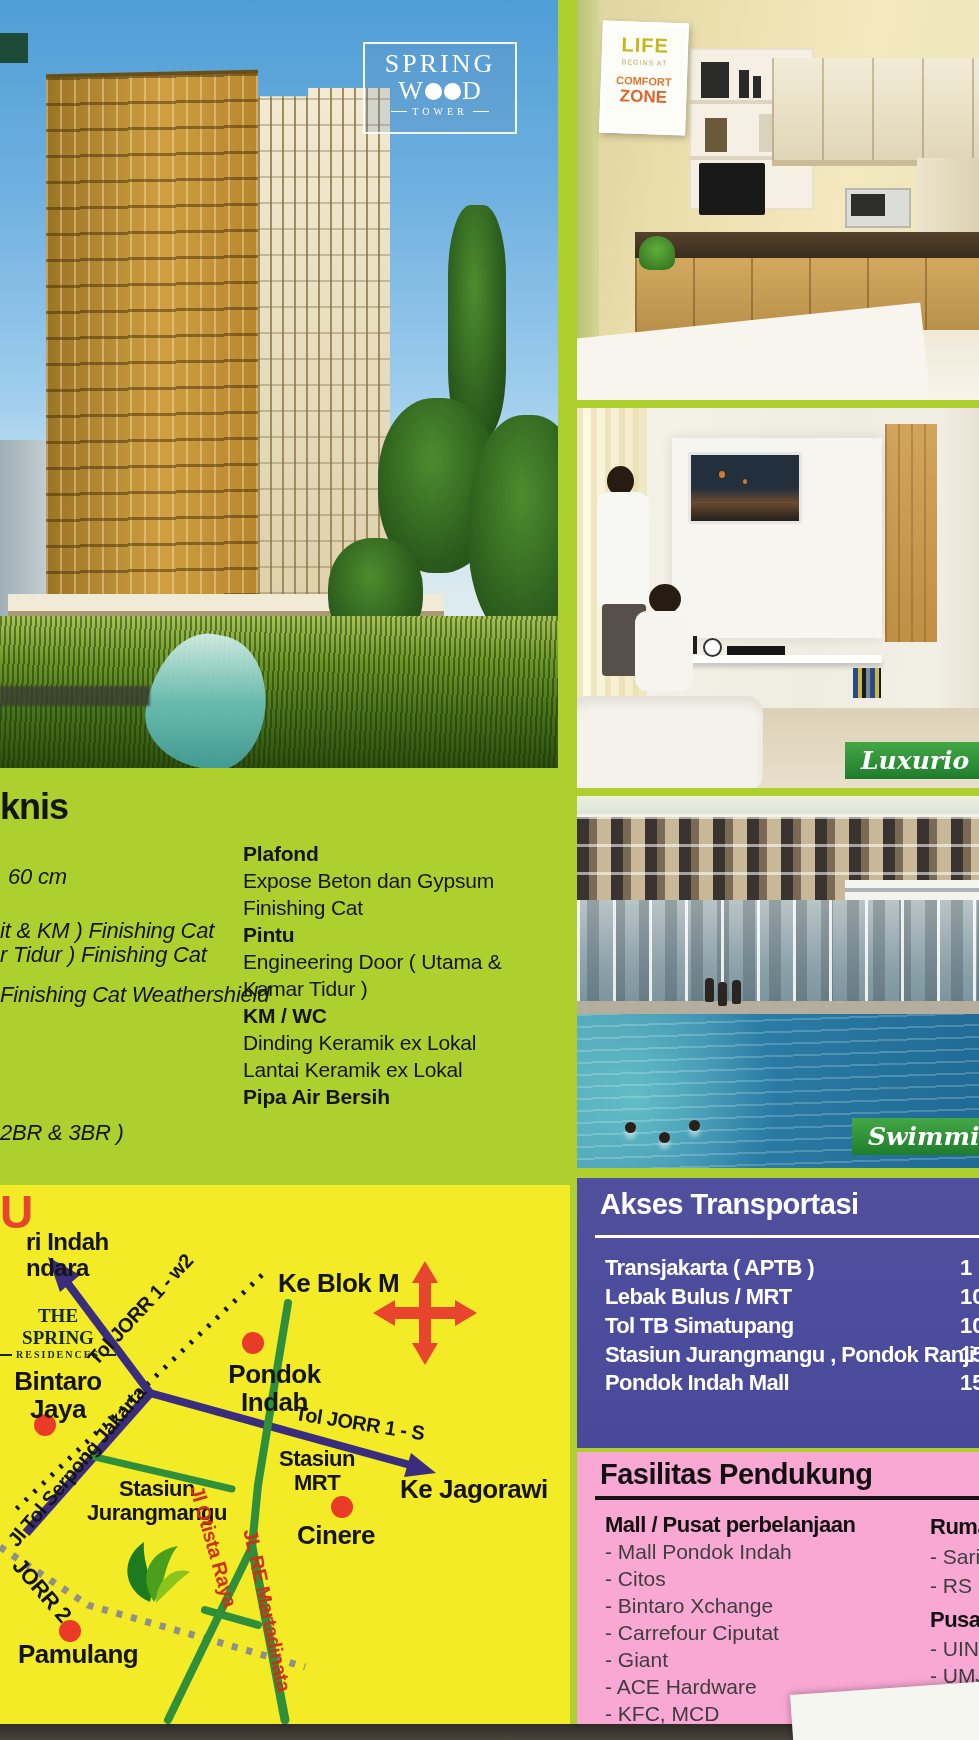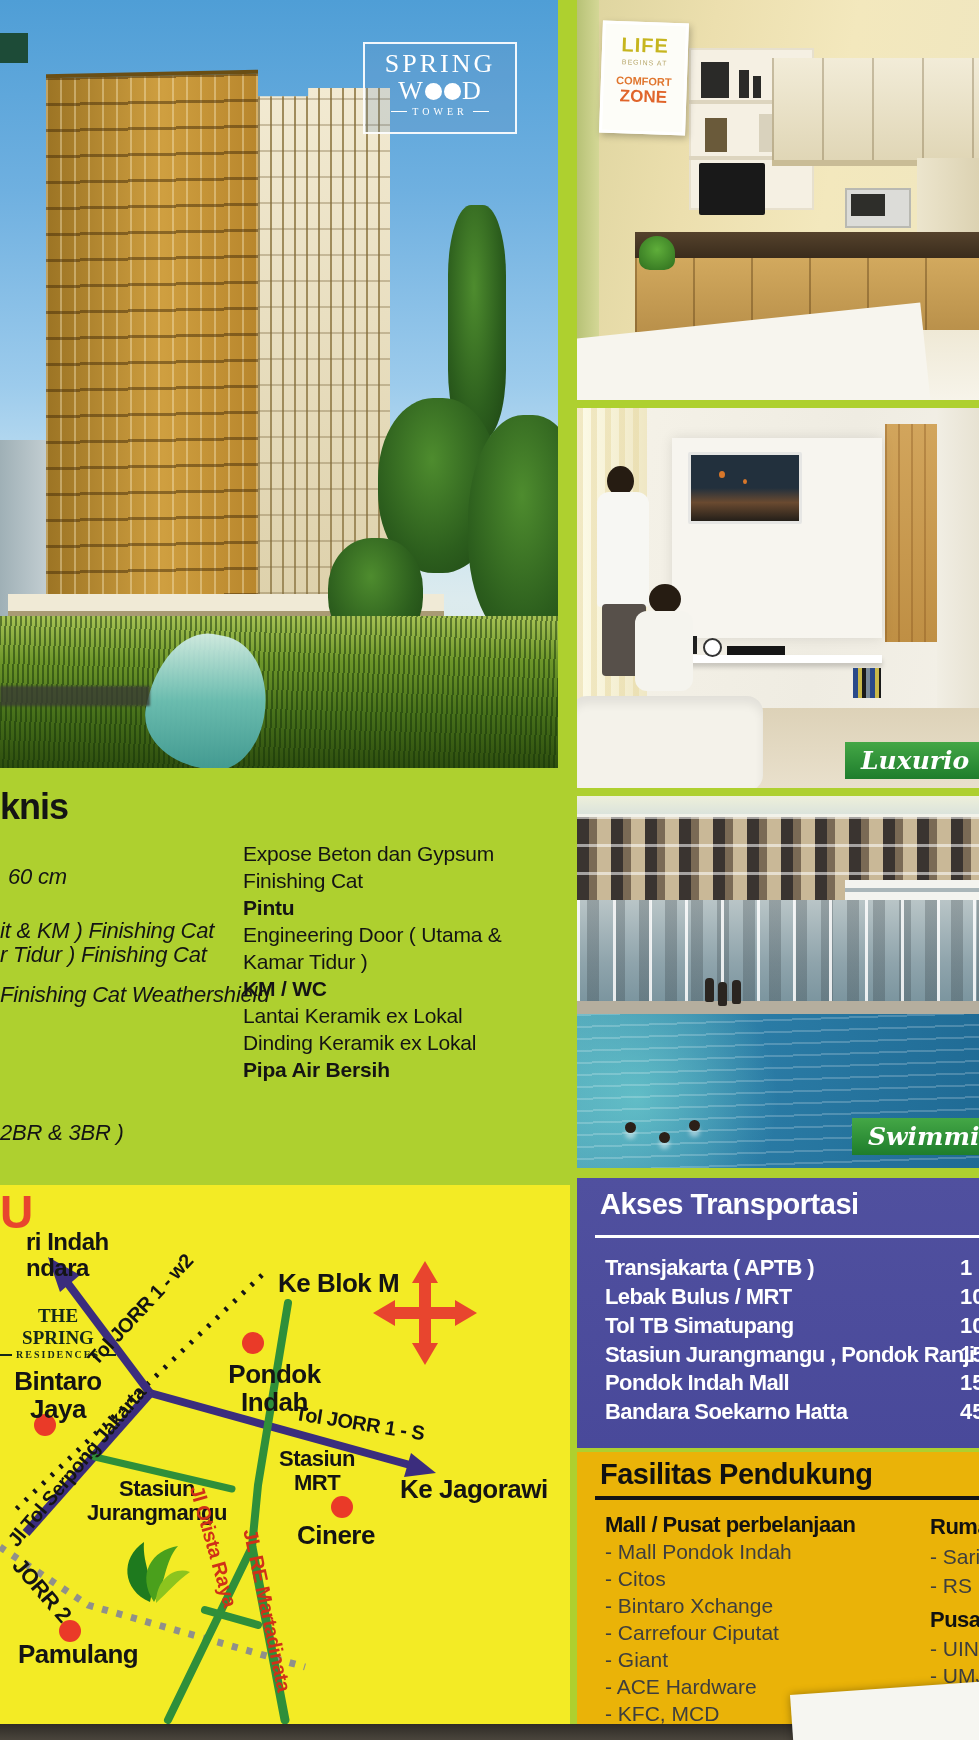--- a/index.html
+++ b/index.html
@@ -165,21 +165,21 @@
 
   
   .transport{left:577px;top:1178px;width:402px;height:270px;background:linear-gradient(180deg,#50509f,#49499a);color:#fff;}
   .t-title{left:23px;top:10px;font-size:29px;font-weight:bold;letter-spacing:-0.5px;}
   .t-rule{left:18px;top:57px;width:384px;height:3px;background:#fff;}
   .t-row{position:absolute;left:0;width:402px;height:28px;}
   .t-label{position:absolute;left:28px;top:0;font-size:22px;font-weight:bold;letter-spacing:-0.6px;white-space:nowrap;}
   .t-value{position:absolute;left:383px;top:0;width:44px;font-size:22px;font-weight:bold;}
 
   
-  .facilities{left:577px;top:1452px;width:402px;height:288px;background:#eab308;color:#111;}
+  .facilities{left:577px;top:1452px;width:402px;height:288px;background:#f9a8d4;color:#111;}
   .f-title{left:23px;top:6px;font-size:29px;font-weight:bold;letter-spacing:-0.5px;}
   .f-rule{left:18px;top:44px;width:384px;height:4px;background:#141414;}
   .f-colhead{font-size:22px;font-weight:bold;letter-spacing:-0.5px;white-space:nowrap;}
   .f-item{font-size:21px;color:#3e3e3e;line-height:27px;white-space:nowrap;}
   .f-col1{left:28px;top:60px;}
   .f-col2{left:353px;top:62px;width:60px;}
 
   
   .bottom-strip{left:0;top:1724px;width:979px;height:16px;background:linear-gradient(180deg,#2e2b26,#4a453c);}
   .white-card{left:792px;top:1688px;width:200px;height:64px;background:#f6f6f1;transform:rotate(-4deg);
@@ -283,26 +283,27 @@
   </div>
 
   <div class="abs spec">
     <div class="abs spec-heading">knis</div>
     <div class="abs spec-frag" style="left:8px;top:96px">60 cm</div>
     <div class="abs spec-frag" style="left:0;top:150px">it &amp; KM ) Finishing Cat</div>
     <div class="abs spec-frag" style="left:0;top:174px">r Tidur ) Finishing Cat</div>
     <div class="abs spec-frag" style="left:0;top:214px">Finishing Cat Weathershield</div>
     <div class="abs spec-frag" style="left:0;top:352px">2BR &amp; 3BR )</div>
     <div class="abs spec-right">
+      <div class="b">Plafond</div>
       <div class="i">Expose Beton dan Gypsum Finishing Cat</div>
       <div class="b">Pintu</div>
       <div class="i">Engineering Door ( Utama &amp; Kamar Tidur )</div>
       <div class="b">KM / WC</div>
+      <div class="i">Dinding Keramik ex Lokal</div>
       <div class="i">Lantai Keramik ex Lokal</div>
-      <div class="i">Dinding Keramik ex Lokal</div>
       <div class="b">Pipa Air Bersih</div>
     </div>
   </div>
 
   <div class="abs map">
     <svg width="570" height="555" viewBox="0 0 570 555">
 
       <line x1="262" y1="90" x2="10" y2="330" stroke="#151515" stroke-width="5" stroke-dasharray="3 9"></line>
 
       <polyline points="0,362 88,420 305,482" fill="none" stroke="#90908a" stroke-width="7" stroke-dasharray="6 9"></polyline>
@@ -386,24 +387,20 @@
       <span class="t-value">10</span>
     </div>
     <div class="t-row" style="top:164px">
       <span class="t-label">Stasiun Jurangmangu , Pondok Ranji</span>
       <span class="t-value">15</span>
     </div>
     <div class="t-row" style="top:192px">
       <span class="t-label">Pondok Indah Mall</span>
       <span class="t-value">15</span>
     </div>
-    <div class="t-row" style="top:221px">
-      <span class="t-label">Bandara Soekarno Hatta</span>
-      <span class="t-value">45</span>
-    </div>
   </div>
 
   <div class="abs facilities">
     <div class="abs f-title">Fasilitas Pendukung</div>
     <div class="abs f-rule"></div>
     <div class="abs f-col1">
       <div class="f-colhead">Mall / Pusat perbelanjaan</div>
       <div class="f-item">- Mall Pondok Indah</div>
       <div class="f-item">- Citos</div>
       <div class="f-item">- Bintaro Xchange</div>

